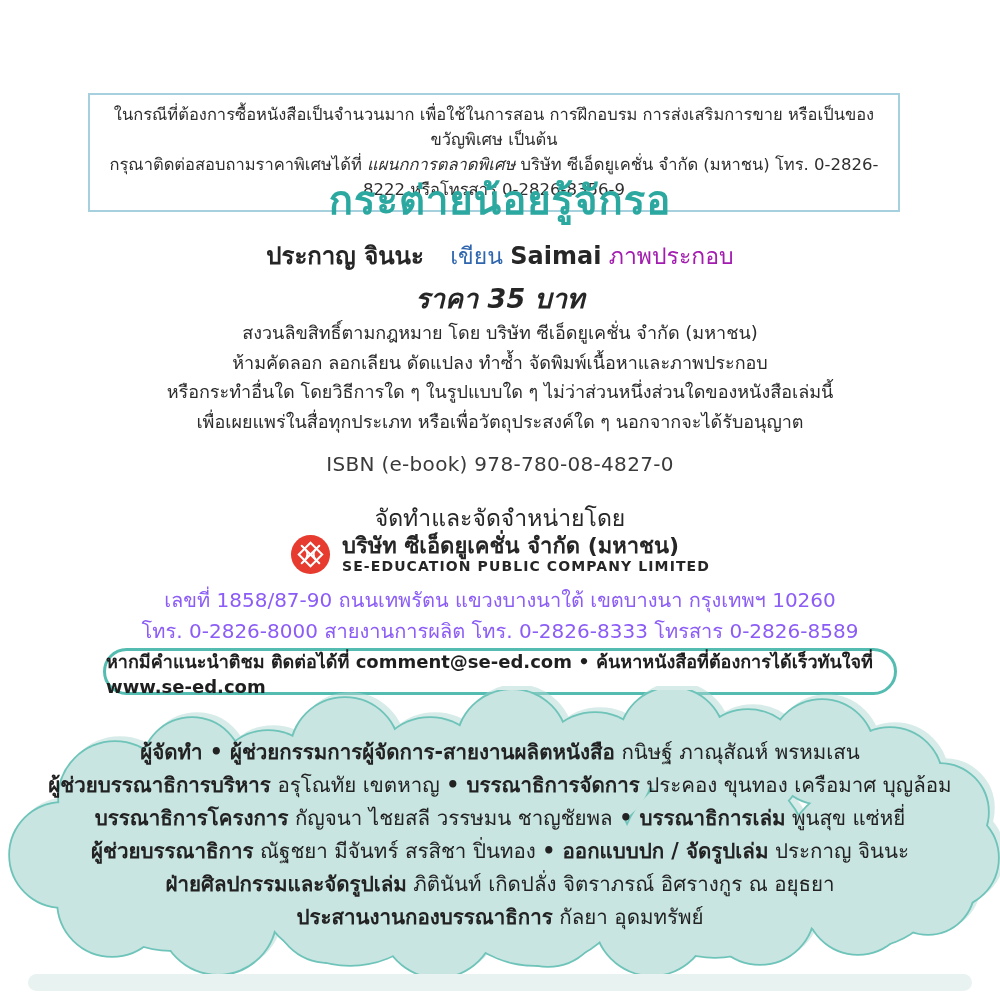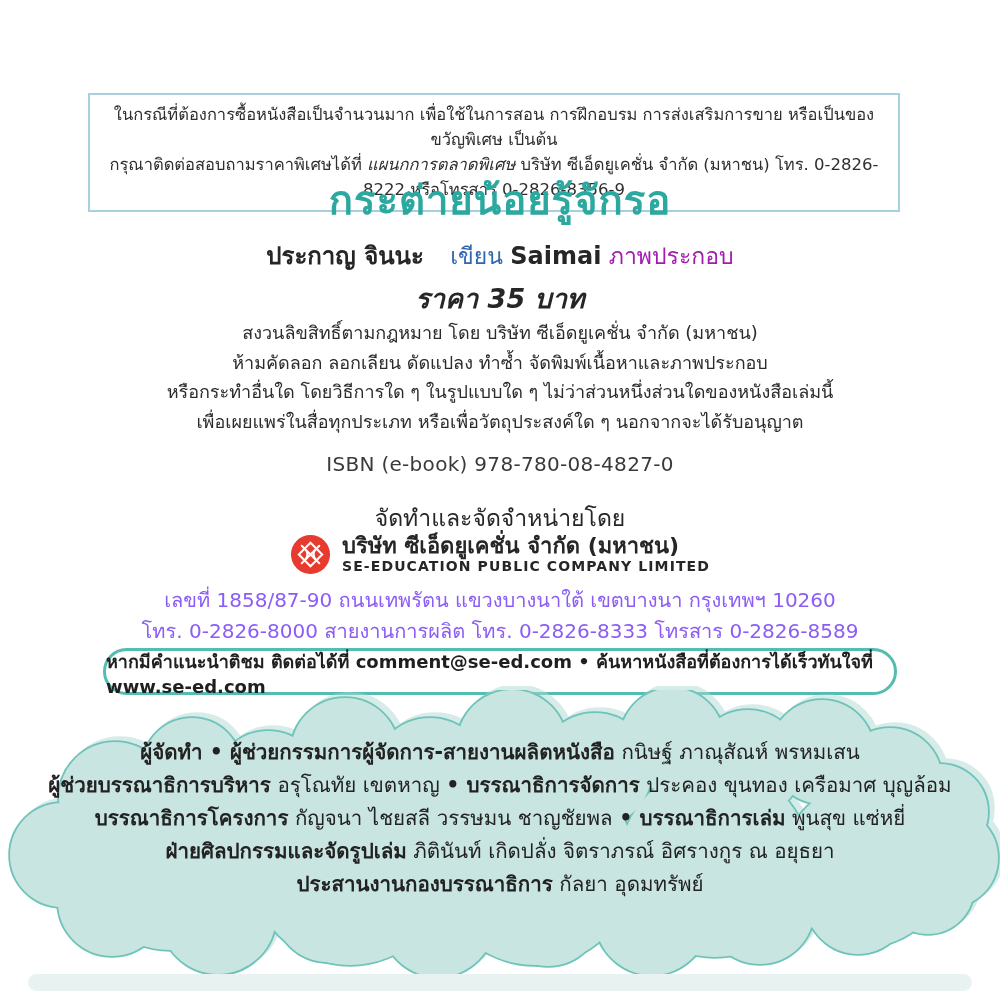--- a/index.html
+++ b/index.html
@@ -153,19 +153,20 @@
         <circle cx="760" cy="220" r="54" fill="#C9E5E1"></circle>
         <circle cx="858" cy="212" r="52" fill="#C9E5E1"></circle>
         <circle cx="928" cy="198" r="46" fill="#C9E5E1"></circle>
       </g>
   </svg>
 
   <div class="abs center credits">
       <div><span class="sb">ผู้จัดทำ</span><span class="sb"> • </span><span class="sb">ผู้ช่วยกรรมการผู้จัดการ-สายงานผลิตหนังสือ</span><span> กนิษฐ์ ภาณุสัณห์ พรหมเสน</span></div>
       <div><span class="sb">ผู้ช่วยบรรณาธิการบริหาร</span><span> อรุโณทัย เขตหาญ </span><span class="sb">• </span><span class="sb">บรรณาธิการจัดการ</span><span> ประคอง ขุนทอง  เครือมาศ บุญล้อม</span></div>
       <div><span class="sb">บรรณาธิการโครงการ</span><span> กัญจนา ไชยสลี  วรรษมน ชาญชัยพล </span><span class="sb">• </span><span class="sb">บรรณาธิการเล่ม</span><span> พูนสุข แซ่หยี่</span></div>
+      <div><span class="sb">ผู้ช่วยบรรณาธิการ</span><span> ณัฐชยา มีจันทร์  สรสิชา ปิ่นทอง </span><span class="sb">• </span><span class="sb">ออกแบบปก / จัดรูปเล่ม</span><span> ประกาญ จินนะ</span></div>
       <div><span class="sb">ฝ่ายศิลปกรรมและจัดรูปเล่ม</span><span> ภิตินันท์ เกิดปลั่ง  จิตราภรณ์  อิศรางกูร ณ อยุธยา</span></div>
       <div><span class="sb">ประสานงานกองบรรณาธิการ</span><span> กัลยา อุดมทรัพย์</span></div>
     </div>
 
   <div class="abs bottom-strip"></div>
 
 </div>
 
 </body></html>

